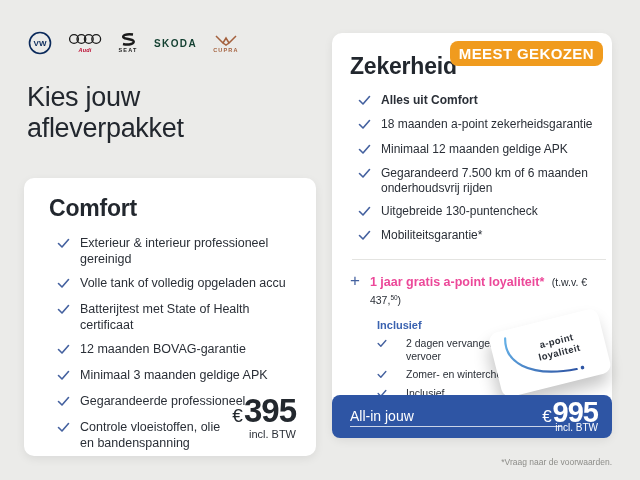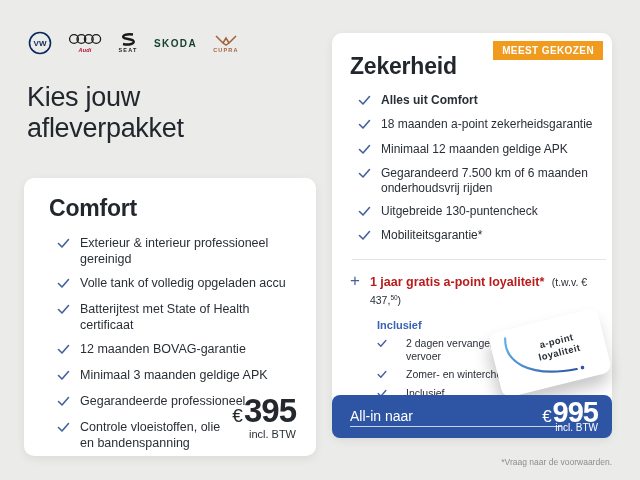--- a/index.html
+++ b/index.html
@@ -31,27 +31,27 @@
   .zekerheid-card ul.checklist li{font-size:12px;margin-bottom:7px;}
   ul.checklist li .chk{flex:0 0 auto;margin-top:2px;}
   li.bold span.txt{font-weight:bold;}
 
   .price-block{position:absolute;right:20px;bottom:16px;text-align:right;}
   .price-line{display:flex;align-items:baseline;justify-content:flex-end;gap:1px;}
   .euro{font-size:19px;font-weight:400;}
   .price-num{font-size:33px;font-weight:bold;letter-spacing:-1px;line-height:1;}
   .price-note{font-size:11px;margin-top:1px;color:#2a2f37;}
 
-  .badge{position:absolute;top:8px;right:9px;background:#f09b1e;color:#fff;font-size:10px;font-weight:bold;letter-spacing:.4px;padding:4px 9px;border-radius:0;}
+  .badge{position:absolute;top:8px;right:9px;background:#f09b1e;color:#fff;font-size:15px;font-weight:bold;letter-spacing:.4px;padding:4px 9px;border-radius:8px;}
 
   .divider{border:none;border-top:1px solid #e4e4e1;margin:13px 2px 12px 2px;}
 
   .loyalty-row{display:flex;gap:10px;align-items:baseline;}
   .plus{color:#44619f;font-size:17px;font-weight:400;line-height:1;flex:0 0 auto;}
-  .loyalty-title{font-size:12.5px;font-weight:bold;color:#b91c1c;}
+  .loyalty-title{font-size:12.5px;font-weight:bold;color:#ec4899;}
   .loyalty-value{font-size:10.5px;font-weight:400;color:#2a2f37;margin-left:3px;}
   .loyalty-value sup{font-size:6.5px;}
   .inclusief{margin:11px 0 6px 27px;color:#3a62b0;font-weight:bold;font-size:11px;}
   ul.sub-list{list-style:none;margin:0 0 0 27px;padding:0;width:150px;}
   ul.sub-list li{display:flex;gap:19px;margin-bottom:5px;font-size:10.5px;line-height:1.25;color:#2a2f37;}
   ul.sub-list li .chk{margin-top:1px;}
 
   
   .loyalty-visual{position:absolute;right:6px;top:287px;width:112px;height:66px;background:#fff;border-radius:9px;transform:rotate(-14deg);box-shadow:-4px 10px 16px rgba(0,0,0,.22);}
   .loyalty-visual svg{position:absolute;left:0;top:0;}
@@ -257,21 +257,21 @@
         <path d="M16,8 C10,30 28,52 78,55" fill="none" stroke="url(#arcgrad)" stroke-width="2.2" stroke-linecap="round"></path>
         <circle cx="84" cy="55" r="1.8" fill="#2e55a4"></circle>
       </svg>
       <div class="loyalty-card-text">
         <div>a-point</div>
         <div>loyaliteit</div>
       </div>
     </div>
 
     <div class="allin-bar">
-      <div class="allin-label">All-in naar</div>
+      <div class="allin-label">All-in jouw</div>
       <div class="allin-line"></div>
       <div class="allin-price">
         <span class="euro">€</span>
           <span class="price-num">995</span>
       </div>
       <div class="allin-note">incl. BTW</div>
     </div>
   </div>
 
   <div class="footnote">*Vraag naar de voorwaarden.</div>

